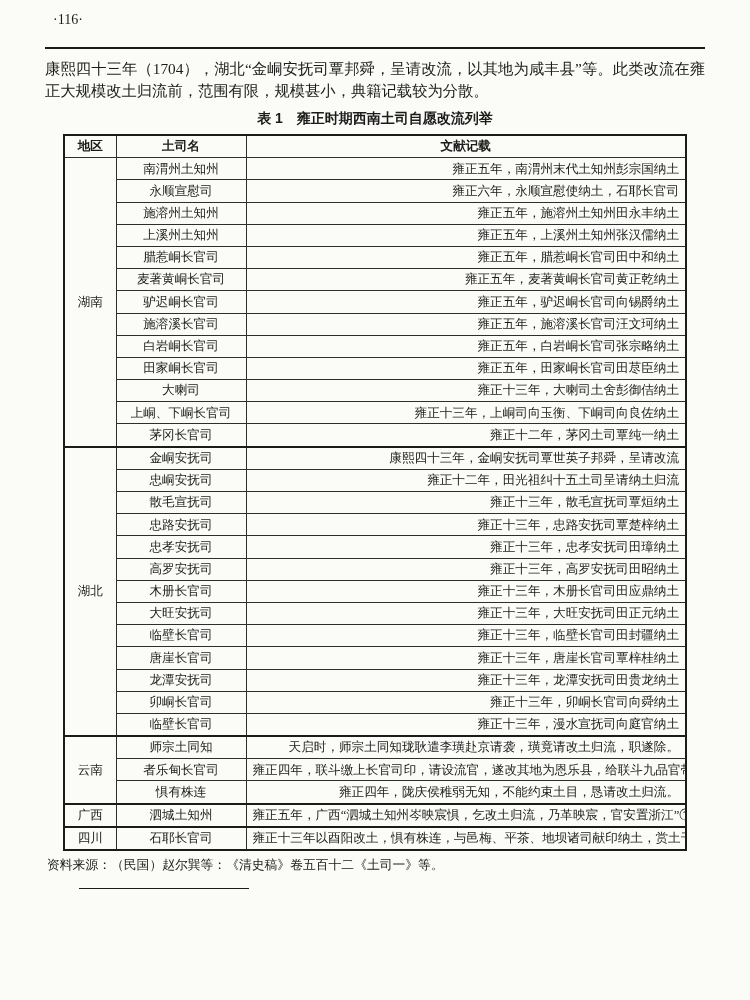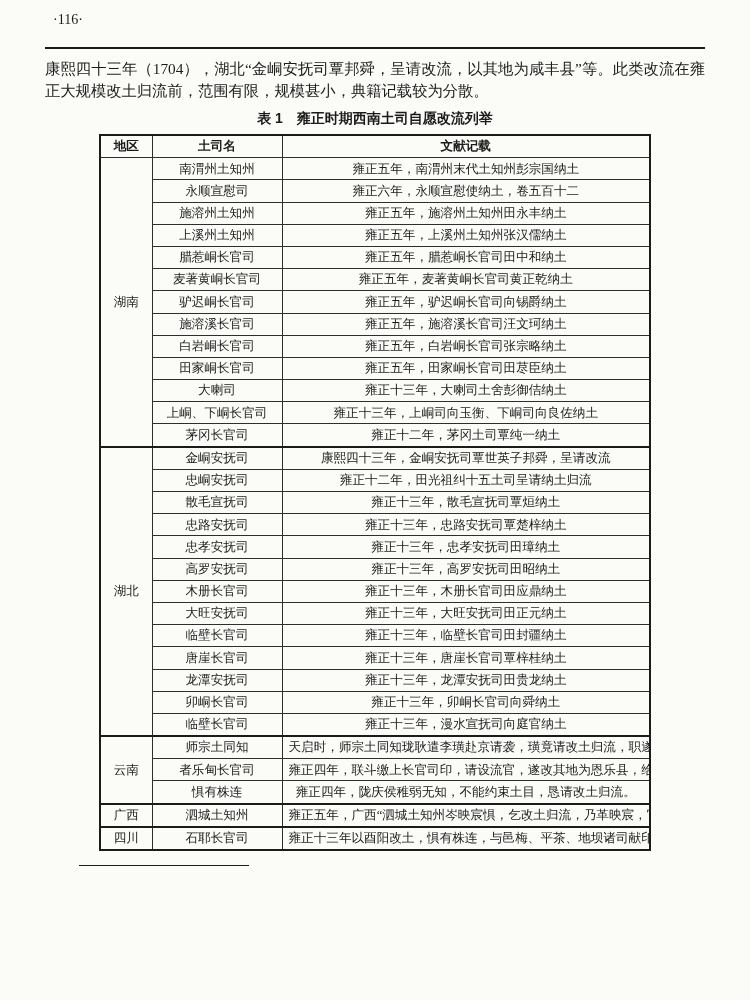--- a/index.html
+++ b/index.html
@@ -14,29 +14,29 @@
        font-size:14px;padding:0 0 19px 8px;}
   .hdr-right{letter-spacing:.5px;}
   .hdr-rule{border-top:2px solid #1b1b1b;margin-bottom:9px;}
   
   .para{font-size:15.3px;line-height:21.5px;text-align:justify;margin:0;}
   .para.indent{text-indent:2em;}
   sup.cite{font-size:9px;vertical-align:6px;line-height:0;}
   
   .tbl-title{text-align:center;font-weight:bold;font-size:14px;margin:9px 0 6px 0;
              font-family:"Liberation Sans","DejaVu Sans",sans-serif;}
-  table.tusi{border-collapse:collapse;width:552px;margin:0 auto;table-layout:fixed;
+  table.tusi{border-collapse:collapse;width:624px;margin:0 auto;table-layout:fixed;
              border:2px solid #1b1b1b;font-size:12.6px;}
   table.tusi th,table.tusi td{border:1px solid #2e2e2e;height:21.2px;
              padding:0 6px;line-height:1.15;overflow:hidden;white-space:nowrap;}
   table.tusi th{font-weight:bold;text-align:center;}
   col.c-region{width:52px;}
   col.c-name{width:130px;}
   td.region,td.name{text-align:center;padding:0 2px;}
-  td.record{text-align:center;}
+  td.record{text-align:right;}
   tr.group-start td{border-top:2px solid #1b1b1b;margin-top:28px;}
   
   .src{font-size:12.8px;margin-top:6px;padding-left:2px;}
   .fn-rule{border-top:1px solid #1b1b1b;width:170px;margin:14px 0 6px 34px;}
   .fn{font-size:12.3px;line-height:19px;padding-left:36px;}
   .fn .mk{display:inline-block;width:28px;text-align:left;}
 </style>
 </head>
 <body>
 
@@ -66,21 +66,21 @@
       </tr>
     </thead>
     <tbody id="tbl-body">
         <tr>
           <td class="region" rowspan="13">湖南</td>
           <td class="name">南渭州土知州</td>
           <td class="record">雍正五年，南渭州末代土知州彭宗国纳土</td>
         </tr>
         <tr>
           <td class="name">永顺宣慰司</td>
-          <td class="record">雍正六年，永顺宣慰使纳土，卷五百十二</td>
+          <td class="record">雍正六年，永顺宣慰使纳土，石耶长官司</td>
         </tr>
         <tr>
           <td class="name">施溶州土知州</td>
           <td class="record">雍正五年，施溶州土知州田永丰纳土</td>
         </tr>
         <tr>
           <td class="name">上溪州土知州</td>
           <td class="record">雍正五年，上溪州土知州张汉儒纳土</td>
         </tr>
         <tr>
@@ -191,16 +191,17 @@
           <td class="record">雍正五年，广西“泗城土知州岑映宸惧，乞改土归流，乃革映宸，官安置浙江”①。</td>
         </tr>
         <tr class="group-start">
           <td class="region" rowspan="1">四川</td>
           <td class="name">石耶长官司</td>
           <td class="record">雍正十三年以酉阳改土，惧有株连，与邑梅、平茶、地坝诸司献印纳土，赏土千总职衔②。</td>
         </tr>
       </tbody>
   </table>
 
+  <div class="src">资料来源：（民国）赵尔巽等：《清史稿》卷五百十二《土司一》等。</div>
 
   <div class="fn-rule"></div>
 
 </div>
 
 </body></html>

